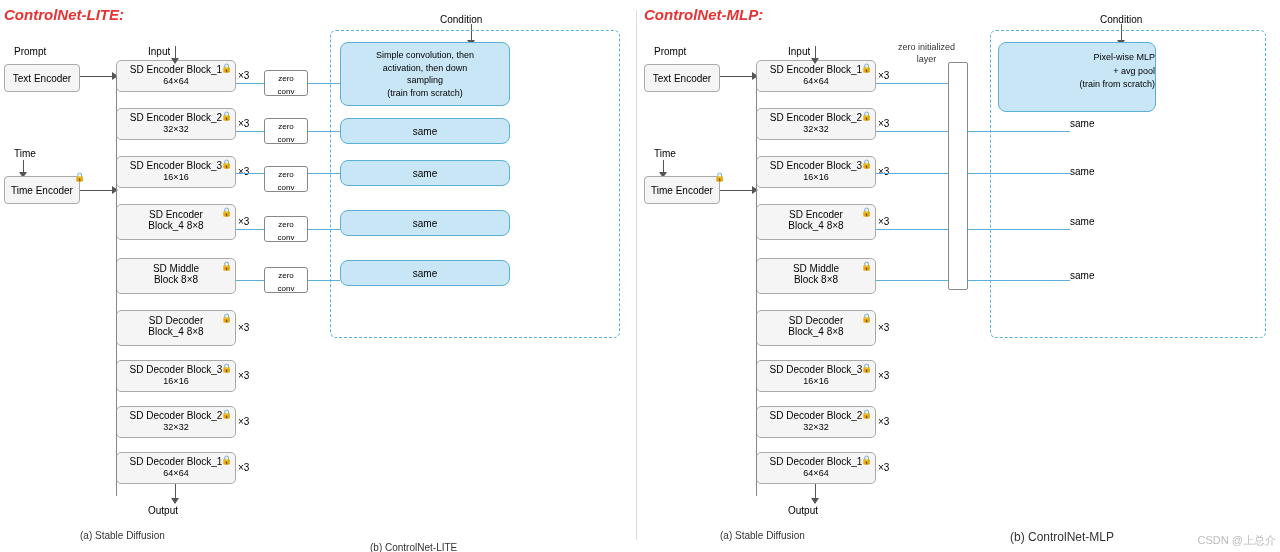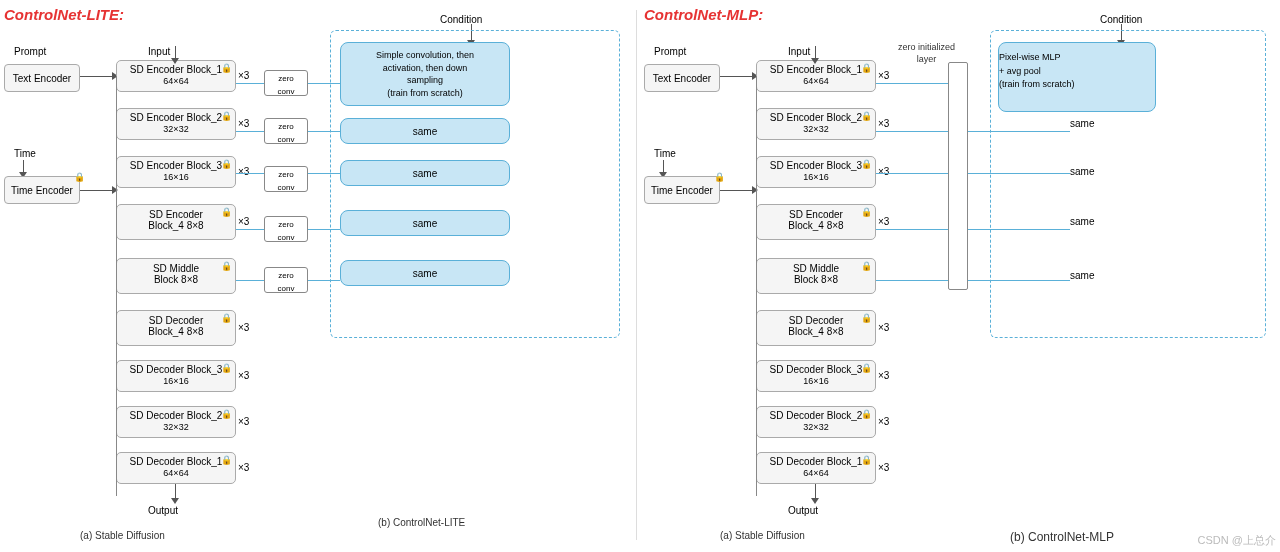--- a/index.html
+++ b/index.html
@@ -137,21 +137,21 @@
 
   <div style="position:absolute; left:308px; top:280px; width:32px; height:1px; border-top:1.5px solid #5ab0d8;"></div>
 
   <div style="position:absolute; left:236px; top:83px; width:28px; height:1px; border-top:1.5px solid #5ab0d8;"></div>
   <div style="position:absolute; left:236px; top:131px; width:28px; height:1px; border-top:1.5px solid #5ab0d8;"></div>
   <div style="position:absolute; left:236px; top:173px; width:28px; height:1px; border-top:1.5px solid #5ab0d8;"></div>
   <div style="position:absolute; left:236px; top:229px; width:28px; height:1px; border-top:1.5px solid #5ab0d8;"></div>
   <div style="position:absolute; left:236px; top:280px; width:28px; height:1px; border-top:1.5px solid #5ab0d8;"></div>
 
   <div style="position:absolute; left:80px; top:530px; font-size:10px; color:#333;">(a) Stable Diffusion</div>
-  <div style="position:absolute; left:370px; top:517px; font-size:10px; color:#333;margin-left:8px;">(b) ControlNet-LITE</div>
+  <div style="position:absolute; left:370px; top:542px; font-size:10px; color:#333;">(b) ControlNet-LITE</div>
 
   <div style="position:absolute; left:175px; top:46px; width:1px; height:14px; border-left:1.5px solid #555;"></div>
   <div style="position:absolute; left:171px; top:58px; width:0; height:0; border-left:4px solid transparent; border-right:4px solid transparent; border-top:6px solid #555;"></div>
 </div>
 
 <div style="position:absolute; left:636px; top:10px; width:1px; height:530px; border-left:1px solid #ddd;"></div>
 
 <div style="position:absolute; left:640px; top:0; width:640px; height:552px;">
 
   <div style="position:absolute; left:4px; top:6px; font-size:15px; font-weight:bold; font-style:italic; color:#e63333;">ControlNet-MLP:</div>
@@ -239,21 +239,21 @@
 
   <div style="position:absolute; left:175px; top:46px; width:1px; height:14px; border-left:1.5px solid #555;"></div>
   <div style="position:absolute; left:171px; top:58px; width:0; height:0; border-left:4px solid transparent; border-right:4px solid transparent; border-top:6px solid #555;"></div>
 
   <div style="position:absolute; left:350px; top:30px; width:276px; height:308px; border:1.5px dashed #5ab0d8; border-radius:6px; background:transparent;"></div>
 
   <div style="position:absolute; left:258px; top:42px; font-size:9px; text-align:center; line-height:1.3; color:#333;">zero initialized<br>layer</div>
 
   <div style="position:absolute; left:308px; top:62px; width:20px; height:228px; background:#fff; border:1px solid #888; border-radius:2px;"></div>
 
-  <div style="position:absolute; left:358px; top:42px; width:158px; height:70px; background:#c8e6f5; border:1px solid #5ab0d8; border-radius:8px; text-align:left; font-size:9px; padding-top:8px; line-height:1.5;">
+  <div style="position:absolute; left:358px; top:42px; width:158px; height:70px; background:#c8e6f5; border:1px solid #5ab0d8; border-radius:8px; text-align:right; font-size:9px; padding-top:8px; line-height:1.5;">
     Pixel-wise MLP<br>+ avg pool<br>(train from scratch)
   </div>
 
   <div style="position:absolute; left:430px; top:118px; font-size:10px;">same</div>
   <div style="position:absolute; left:430px; top:166px; font-size:10px;">same</div>
   <div style="position:absolute; left:430px; top:216px; font-size:10px;">same</div>
   <div style="position:absolute; left:430px; top:270px; font-size:10px;">same</div>
 
   <div style="position:absolute; left:236px; top:83px; width:72px; height:1px; border-top:1.5px solid #5ab0d8;"></div>
   <div style="position:absolute; left:236px; top:131px; width:72px; height:1px; border-top:1.5px solid #5ab0d8;"></div>

